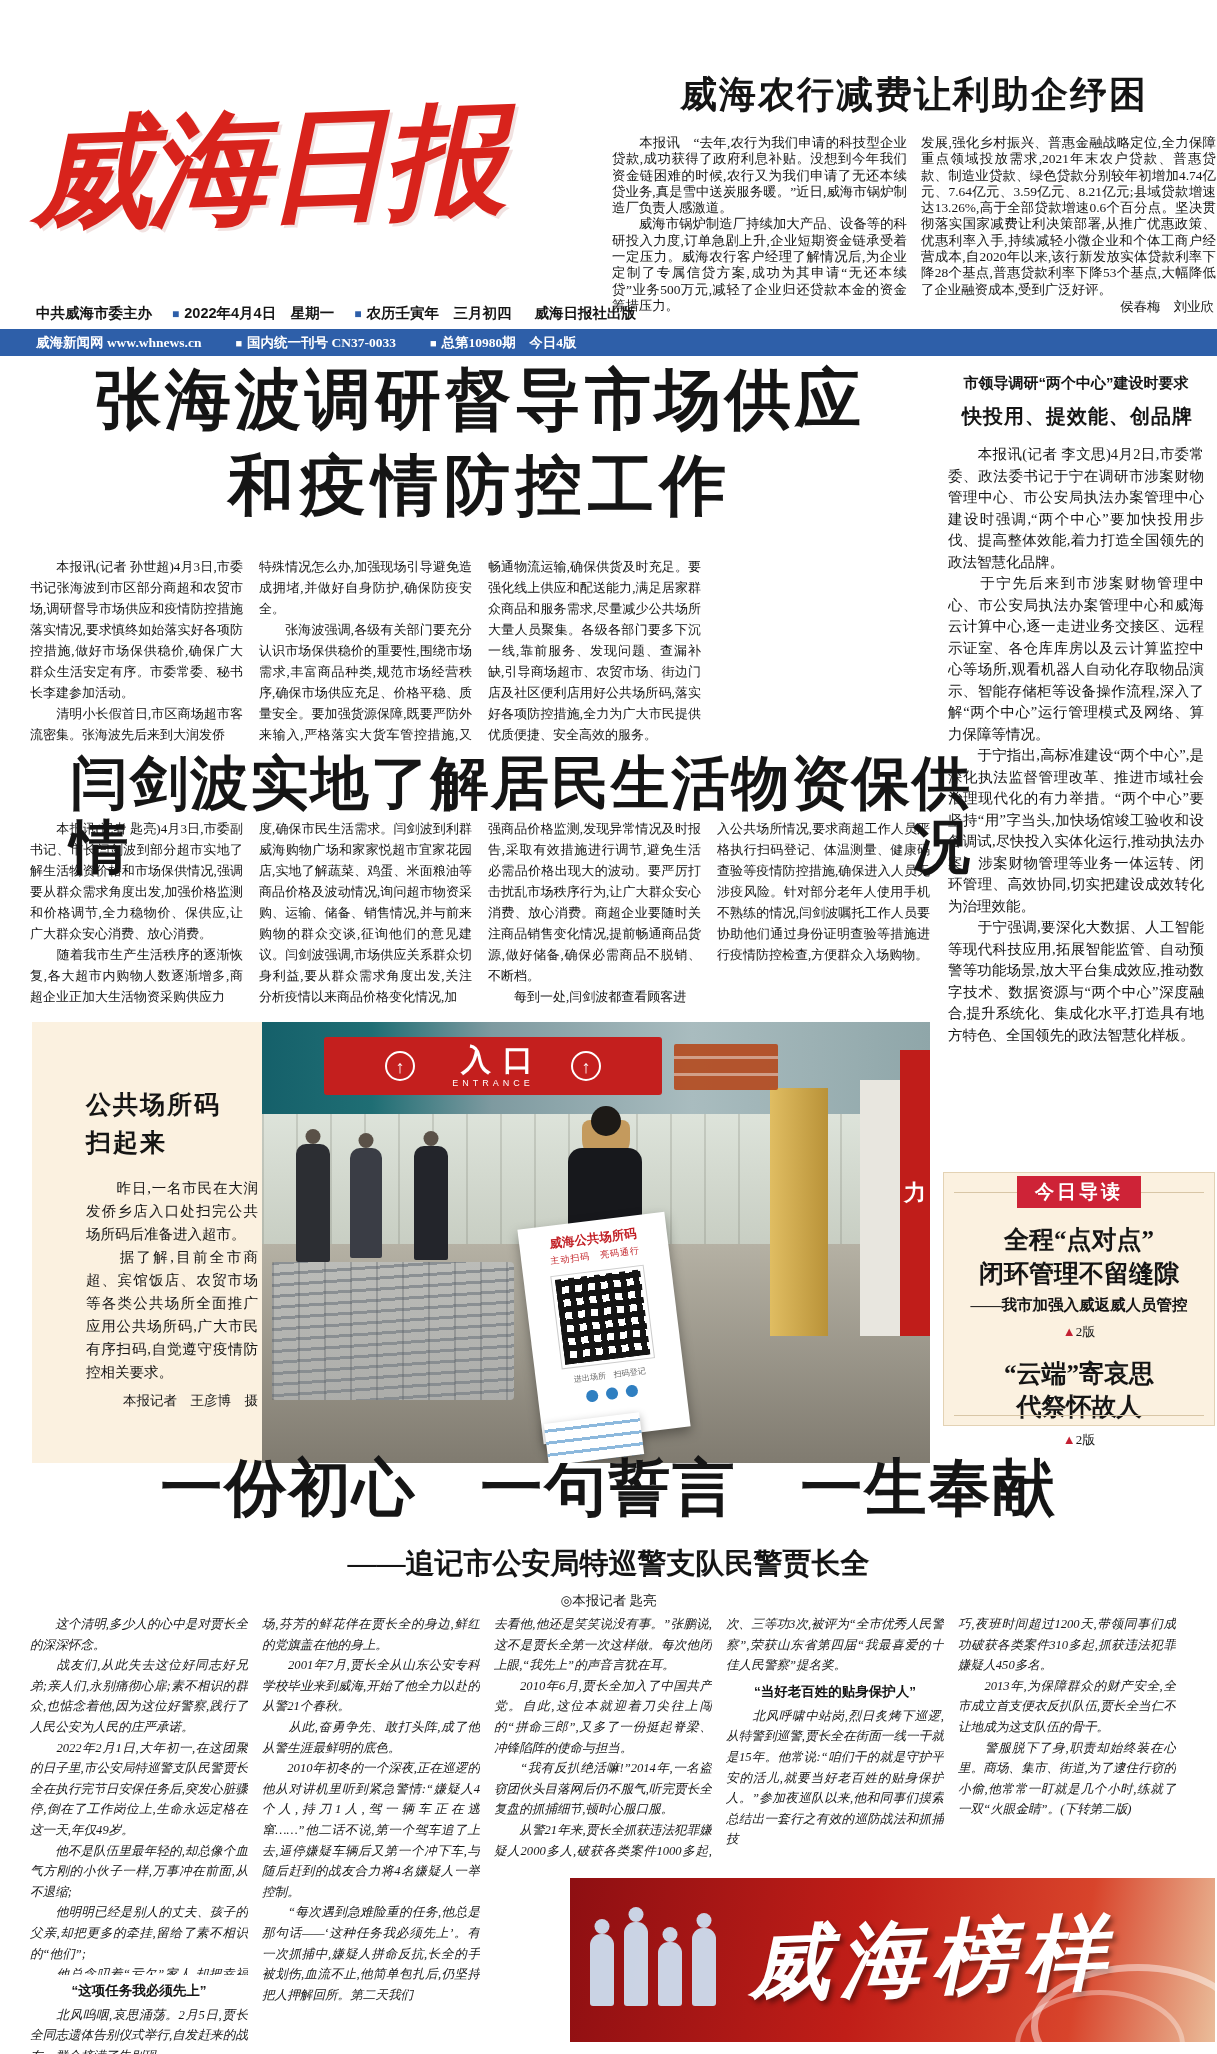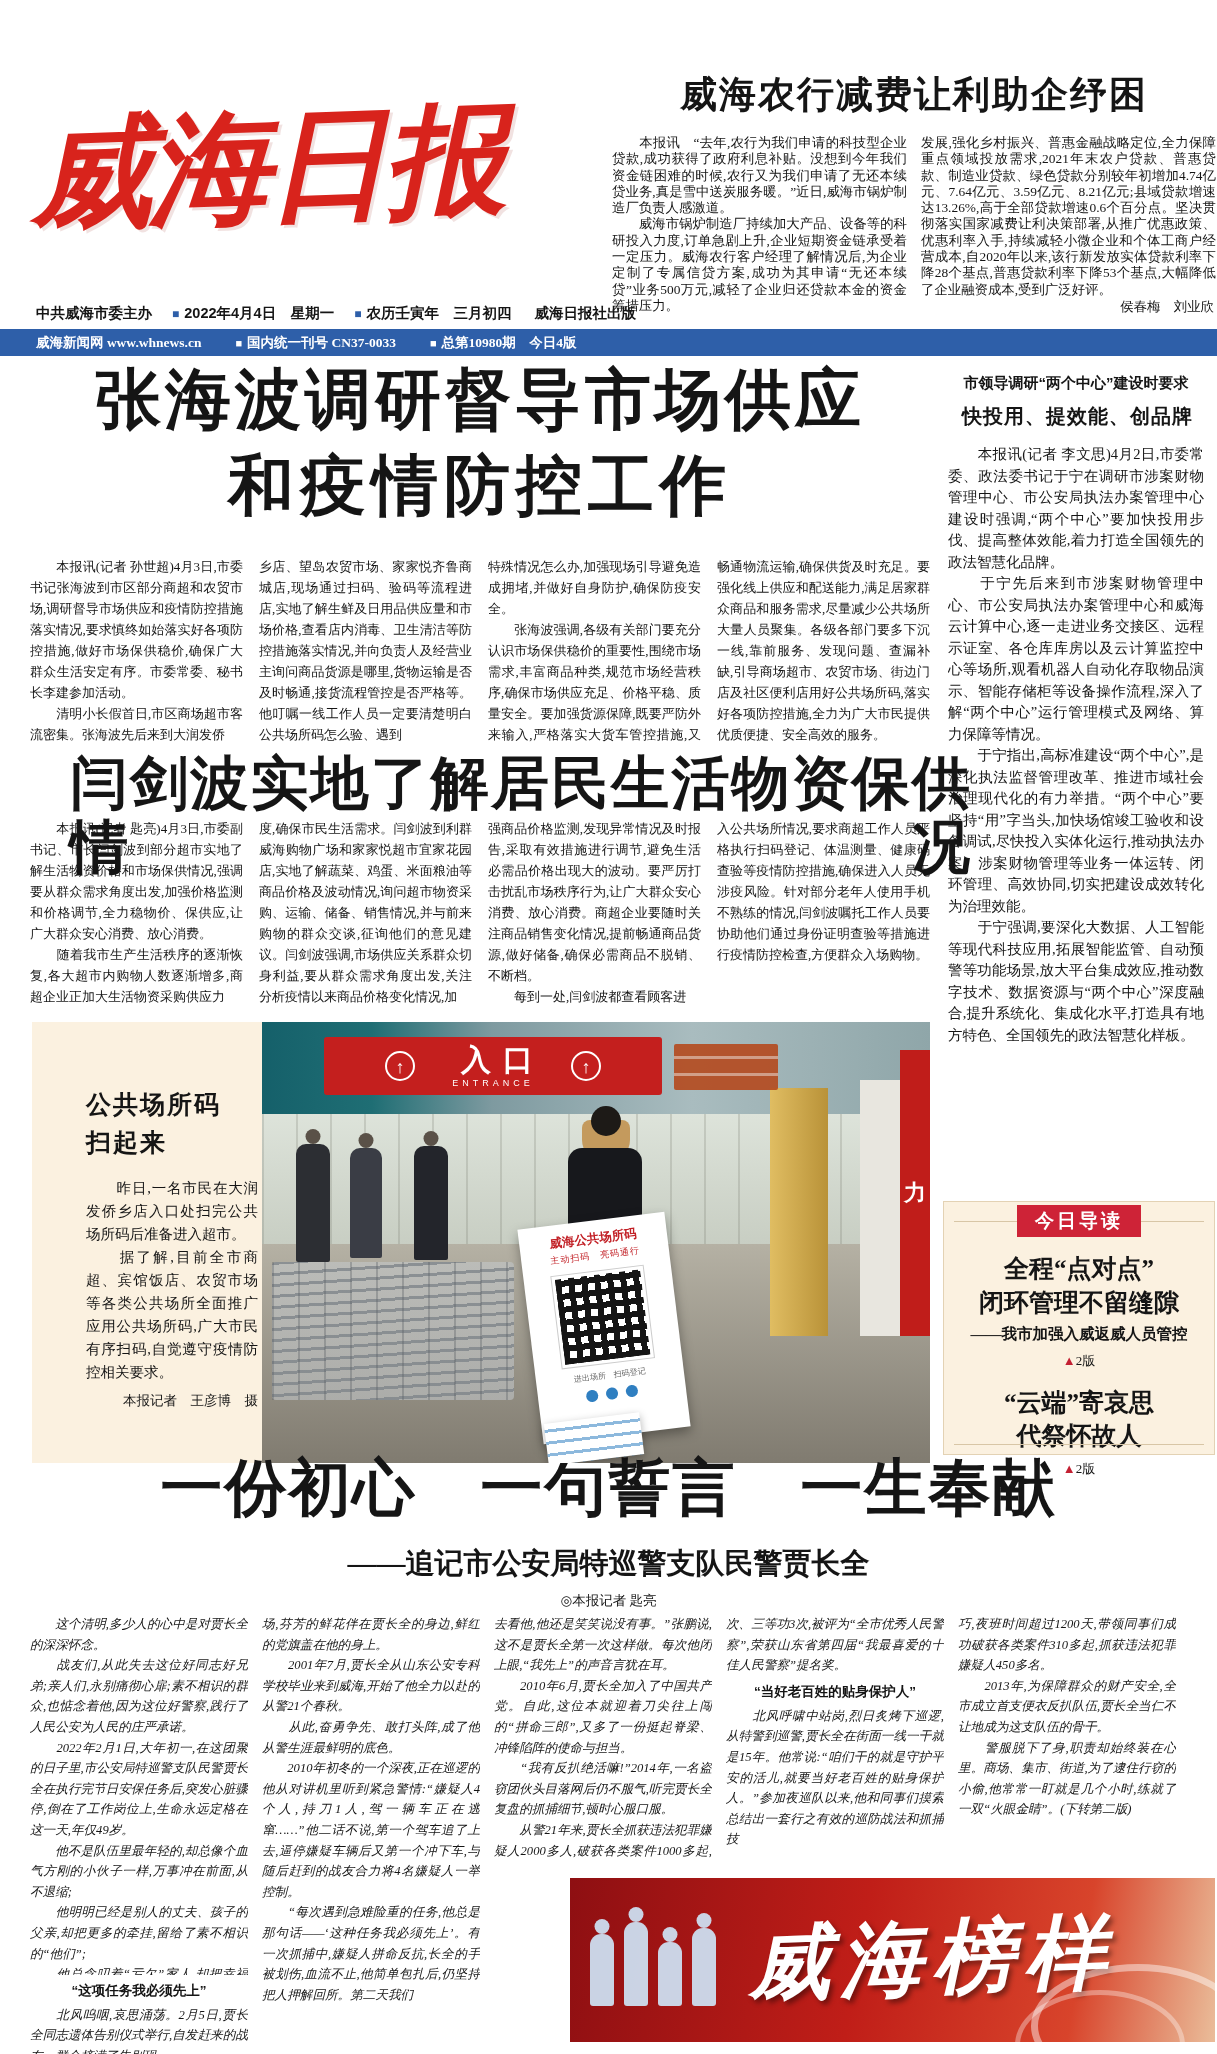--- a/index.html
+++ b/index.html
@@ -107,21 +107,21 @@
              transform:rotate(-7deg);box-shadow:0 3px 8px rgba(0,0,0,.3);
              background-image:repeating-linear-gradient(0deg,transparent 0 9px,rgba(47,127,193,.55) 9px 12px);}
 
   
   .right-col{position:absolute;left:948px;top:374px;width:256px;}
   .r-kicker{font-size:15px;font-weight:bold;text-align:center;}
   .r-title{font-size:20px;font-weight:900;margin-top:8px;line-height:1.5;letter-spacing:1px;margin-left:14px;}
   .r-body{margin-top:13px;font-size:14.5px;line-height:21.5px;text-align:justify;white-space:pre-line;
           height:700px;overflow:hidden;}
 
-  .guide{position:absolute;left:943px;top:1201px;width:272px;height:254px;background:#fbf1e0;
+  .guide{position:absolute;left:943px;top:1172px;width:272px;height:254px;background:#fbf1e0;
          border:1px solid #e3d2b4;box-sizing:border-box;}
   .guide-rule{position:absolute;top:19px;left:10px;right:10px;border-top:1px solid #d8c6a6;}
   .guide-rule-b{position:absolute;bottom:9px;left:10px;right:10px;border-top:1px solid #d8c6a6;}
   .guide-label{position:absolute;top:3px;left:50%;transform:translateX(-50%);background:#ce2337;
                color:#fff;font-size:19px;font-weight:bold;padding:3px 18px;letter-spacing:3px;white-space:nowrap;}
   .guide-inner{padding-top:50px;text-align:center;}
   .g-t{font-size:25px;font-weight:900;line-height:1.35;}
   .g-sub{font-size:15.5px;font-weight:bold;margin-top:4px;}
   .g-page{font-size:13px;margin-top:7px;}
   .g-page .tri{color:#c32032;}
@@ -195,21 +195,20 @@
         <div class="bank-sig">侯春梅　刘业欣</div>
       </div>
     </div>
   </div>
 
   <div class="lead-h1">张海波调研督导市场供应</div>
   <div class="lead-h2">和疫情防控工作</div>
   <div class="cols4 lead-cols">
     <div class="col">　　本报讯(记者 孙世超)4月3日,市委书记张海波到市区部分商超和农贸市场,调研督导市场供应和疫情防控措施落实情况,要求慎终如始落实好各项防控措施,做好市场保供稳价,确保广大群众生活安定有序。市委常委、秘书长李建参加活动。
 　　清明小长假首日,市区商场超市客流密集。张海波先后来到大润发侨</div>
-    <div class="col">乡店、望岛农贸市场、家家悦齐鲁商城店,现场通过扫码、验码等流程进店,实地了解生鲜及日用品供应量和市场价格,查看店内消毒、卫生清洁等防控措施落实情况,并向负责人及经营业主询问商品货源是哪里,货物运输是否及时畅通,接货流程管控是否严格等。他叮嘱一线工作人员一定要清楚明白公共场所码怎么验、遇到</div>
     <div class="col">特殊情况怎么办,加强现场引导避免造成拥堵,并做好自身防护,确保防疫安全。
 　　张海波强调,各级有关部门要充分认识市场保供稳价的重要性,围绕市场需求,丰富商品种类,规范市场经营秩序,确保市场供应充足、价格平稳、质量安全。要加强货源保障,既要严防外来输入,严格落实大货车管控措施,又要</div>
     <div class="col">畅通物流运输,确保供货及时充足。要强化线上供应和配送能力,满足居家群众商品和服务需求,尽量减少公共场所大量人员聚集。各级各部门要多下沉一线,靠前服务、发现问题、查漏补缺,引导商场超市、农贸市场、街边门店及社区便利店用好公共场所码,落实好各项防控措施,全力为广大市民提供优质便捷、安全高效的服务。</div>
   </div>
 
   <div class="sec-h">闫剑波实地了解居民生活物资保供情况</div>
   <div class="cols4 sec-cols">
     <div class="col">　　本报讯(记者 匙亮)4月3日,市委副书记、市长闫剑波到部分超市实地了解生活物资价格和市场保供情况,强调要从群众需求角度出发,加强价格监测和价格调节,全力稳物价、保供应,让广大群众安心消费、放心消费。
 　　随着我市生产生活秩序的逐渐恢复,各大超市内购物人数逐渐增多,商超企业正加大生活物资采购供应力</div>
     <div class="col">度,确保市民生活需求。闫剑波到利群威海购物广场和家家悦超市宜家花园店,实地了解蔬菜、鸡蛋、米面粮油等商品价格及波动情况,询问超市物资采购、运输、储备、销售情况,并与前来购物的群众交谈,征询他们的意见建议。闫剑波强调,市场供应关系群众切身利益,要从群众需求角度出发,关注分析疫情以来商品价格变化情况,加</div>

